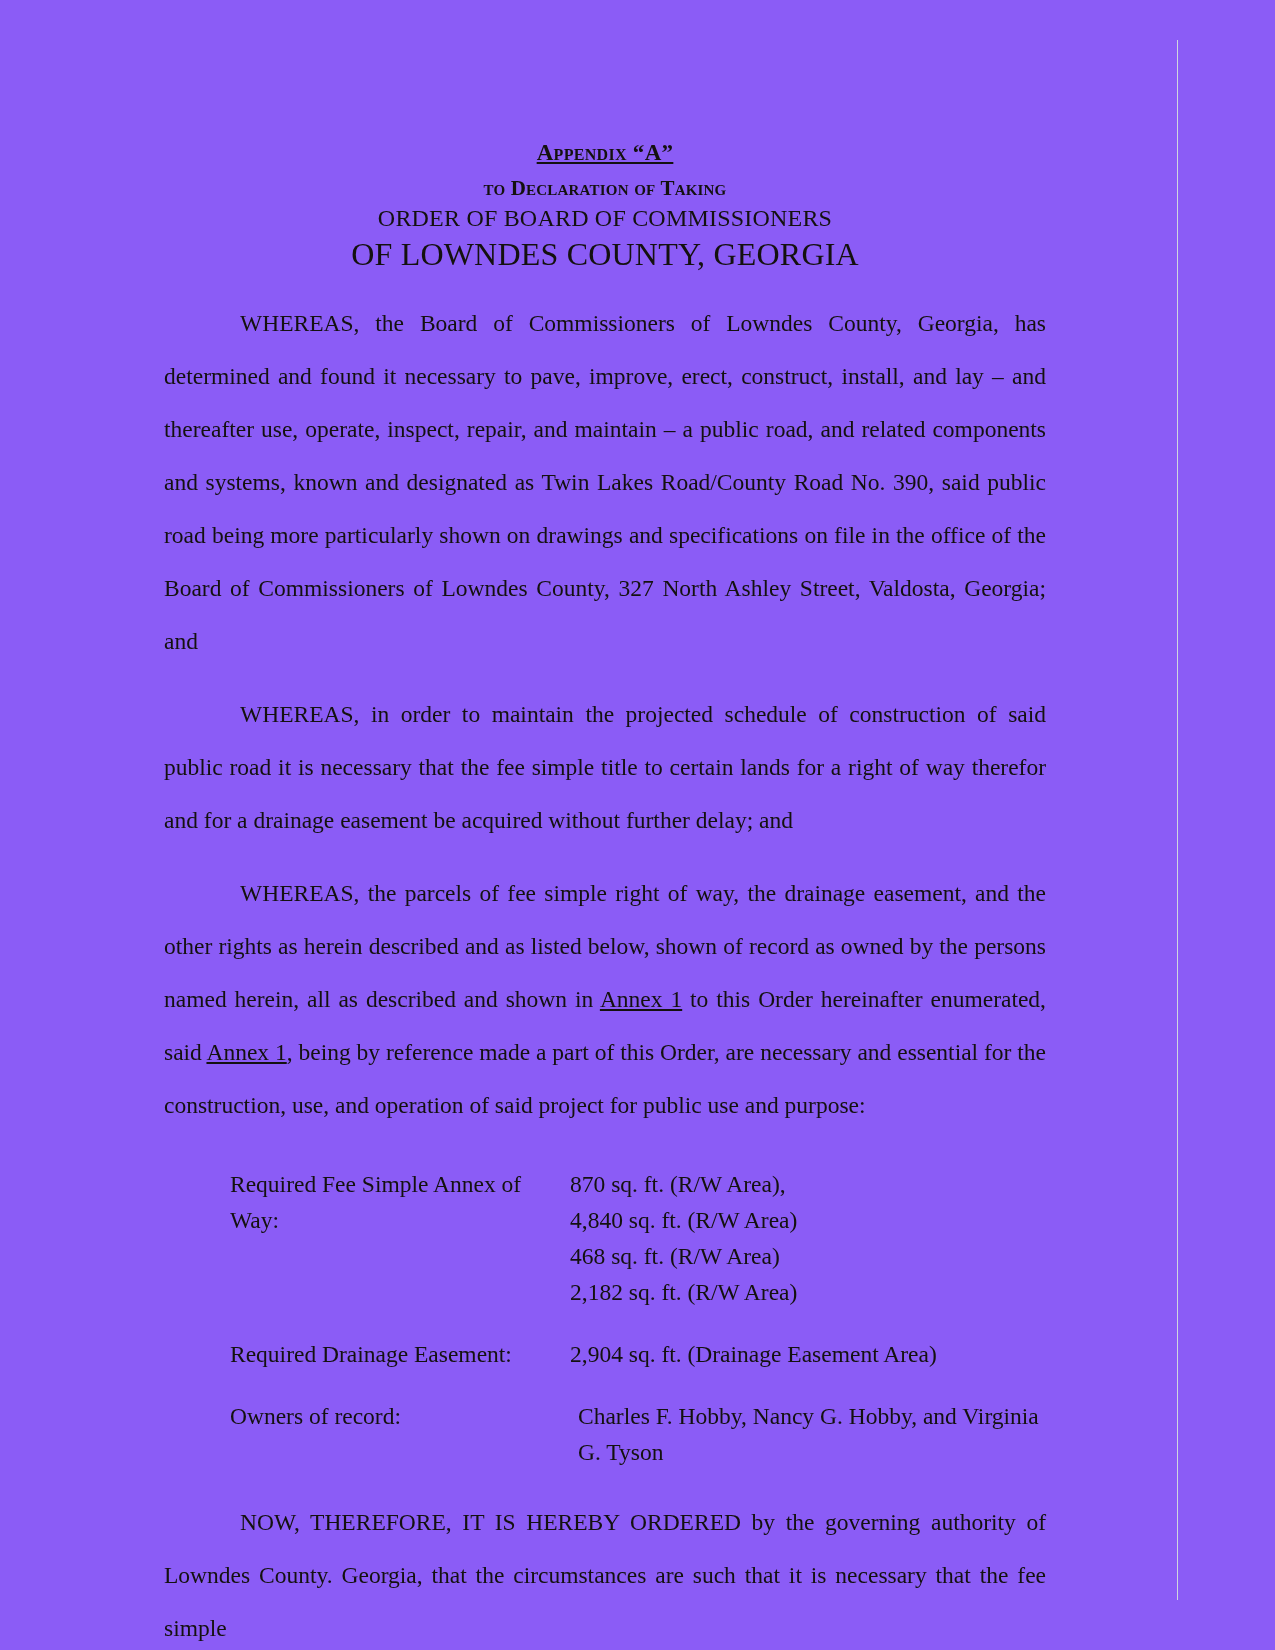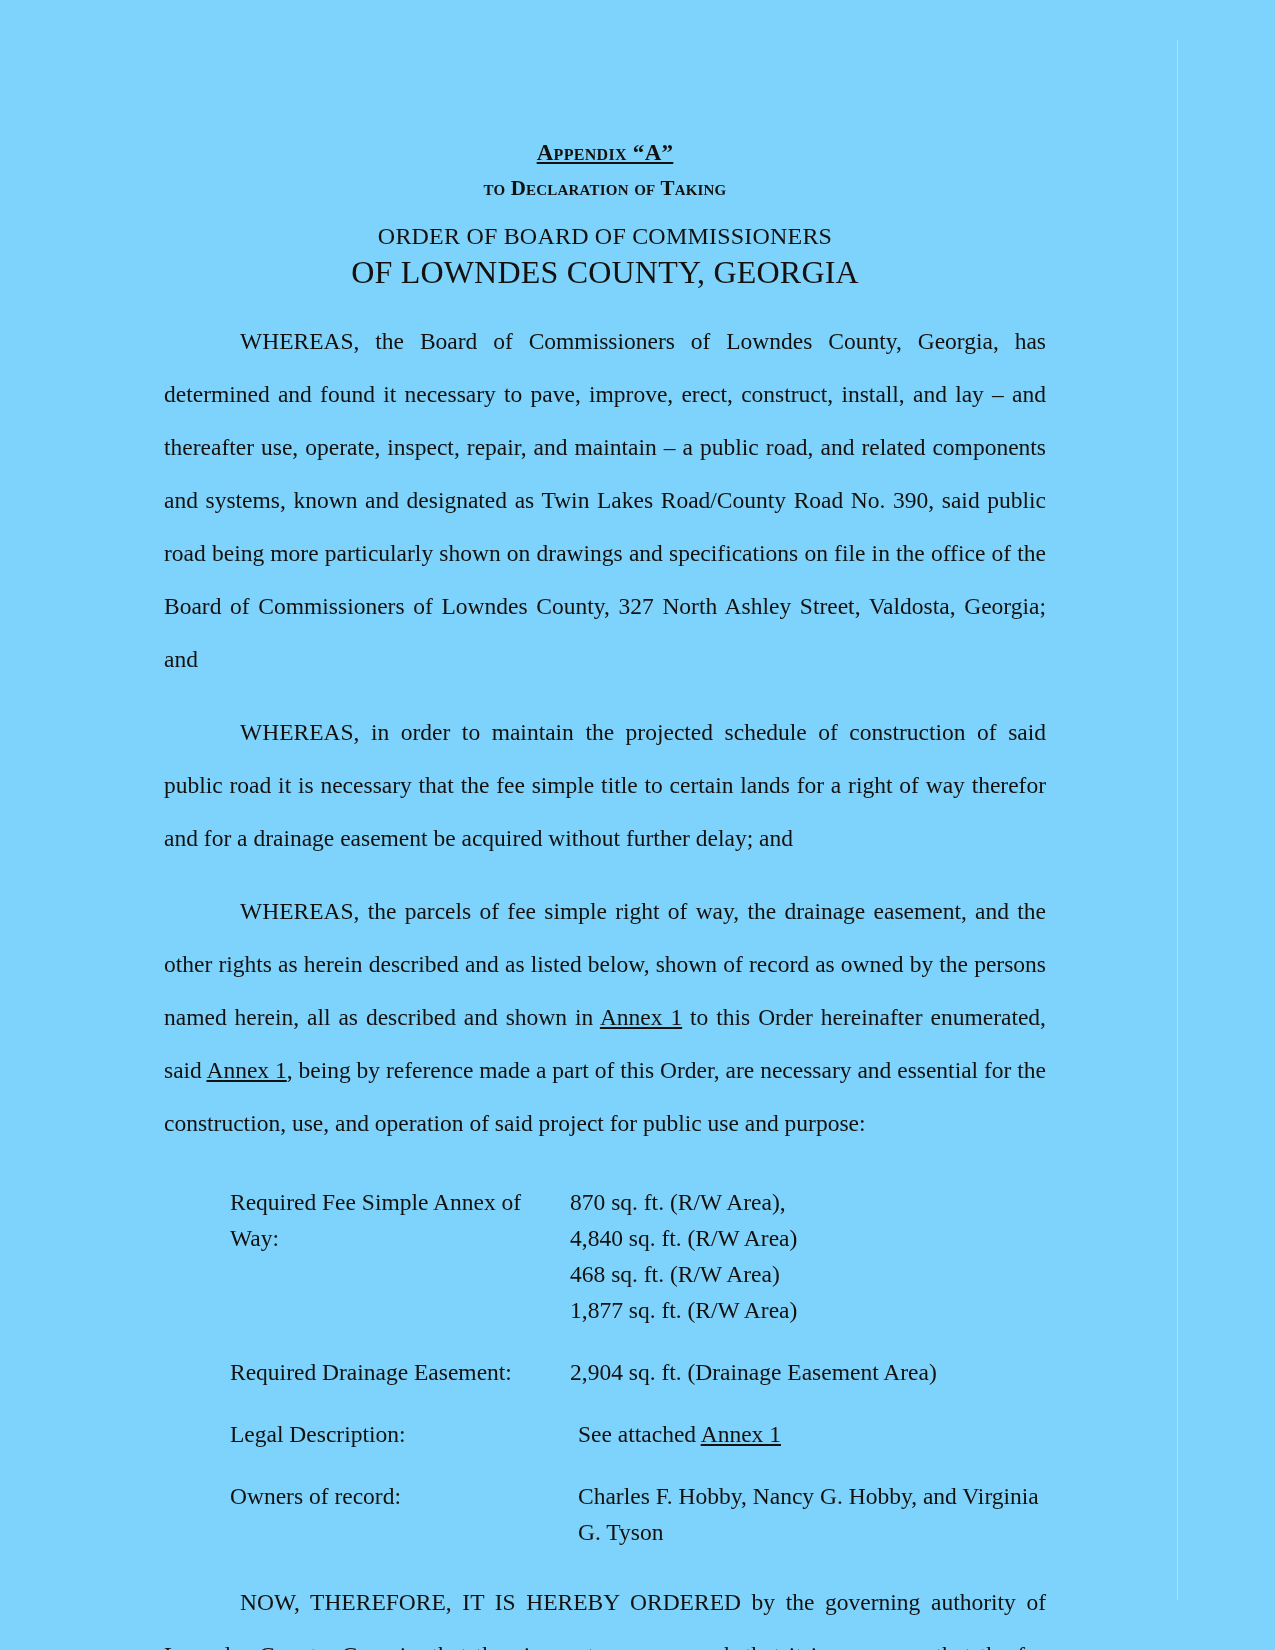--- a/index.html
+++ b/index.html
@@ -4,21 +4,21 @@
 <style>
   html, body {
     margin: 0;
     padding: 0;
     background: #ffffff;
   }
   .page {
     position: relative;
     width: 1275px;
     height: 1650px;
-    background: #7dd3fc;
+    background: #8b5cf6;
     font-family: "Liberation Serif", serif;
     color: #14110f;
     overflow: hidden;
   }
   
   .scan-edge {
     position: absolute;
     top: 40px;
     right: 97px;
     width: 1px;
@@ -45,21 +45,21 @@
   }
   .appendix-sub {
     font-variant: small-caps;
     font-weight: bold;
     font-size: 21px;
     letter-spacing: 0.2px;
     margin-top: 6px;
   }
   .order-line1 {
     font-size: 24px;
-    margin-top: 22px;
+    margin-top: 4px;
     letter-spacing: 0.2px;
   }
   .order-line2 {
     font-size: 32px;
     margin-top: 4px;
     letter-spacing: 0.2px;
   }
   p.body-par {
     font-size: 23.5px;
     line-height: 53px;
@@ -134,37 +134,31 @@
     <p class="body-par"><span>WHEREAS, the parcels of fee simple right of way, the drainage easement, and the other rights as herein described and as listed below, shown of record as owned by the persons named herein, all as described and shown in </span><span class="u">Annex 1</span><span> to this Order hereinafter enumerated, said </span><span class="u">Annex 1</span><span>, being by reference made a part of this Order, are necessary and essential for the construction, use, and operation of said project for public use and purpose:</span></p>
 
     <div class="items">
 
       <div class="item-row row-row">
         <div class="item-label">Required Fee Simple Annex of Way:</div>
         <div class="item-value">
           <div>870 sq. ft. (R/W Area),</div>
           <div>4,840 sq. ft. (R/W Area)</div>
           <div>468 sq. ft. (R/W Area)</div>
-          <div>1,877 sq. ft. (R/W Area)</div>
+          <div>2,182 sq. ft. (R/W Area)</div>
         </div>
       </div>
 
       <div class="item-row">
         <div class="item-label">Required Drainage Easement:</div>
         <div class="item-value">
           <div>2,904 sq. ft. (Drainage Easement Area)</div>
         </div>
       </div>
 
-      <div class="item-row row-legal">
-        <div class="item-label">Legal Description:</div>
-        <div class="item-value">
-          <div><span>See attached </span><span class="u">Annex 1</span></div>
-        </div>
-      </div>
 
       <div class="item-row row-owners">
         <div class="item-label">Owners of record:</div>
         <div class="item-value">
           <div>Charles F. Hobby, Nancy G. Hobby, and Virginia G. Tyson</div>
         </div>
       </div>
 
     </div>
 

